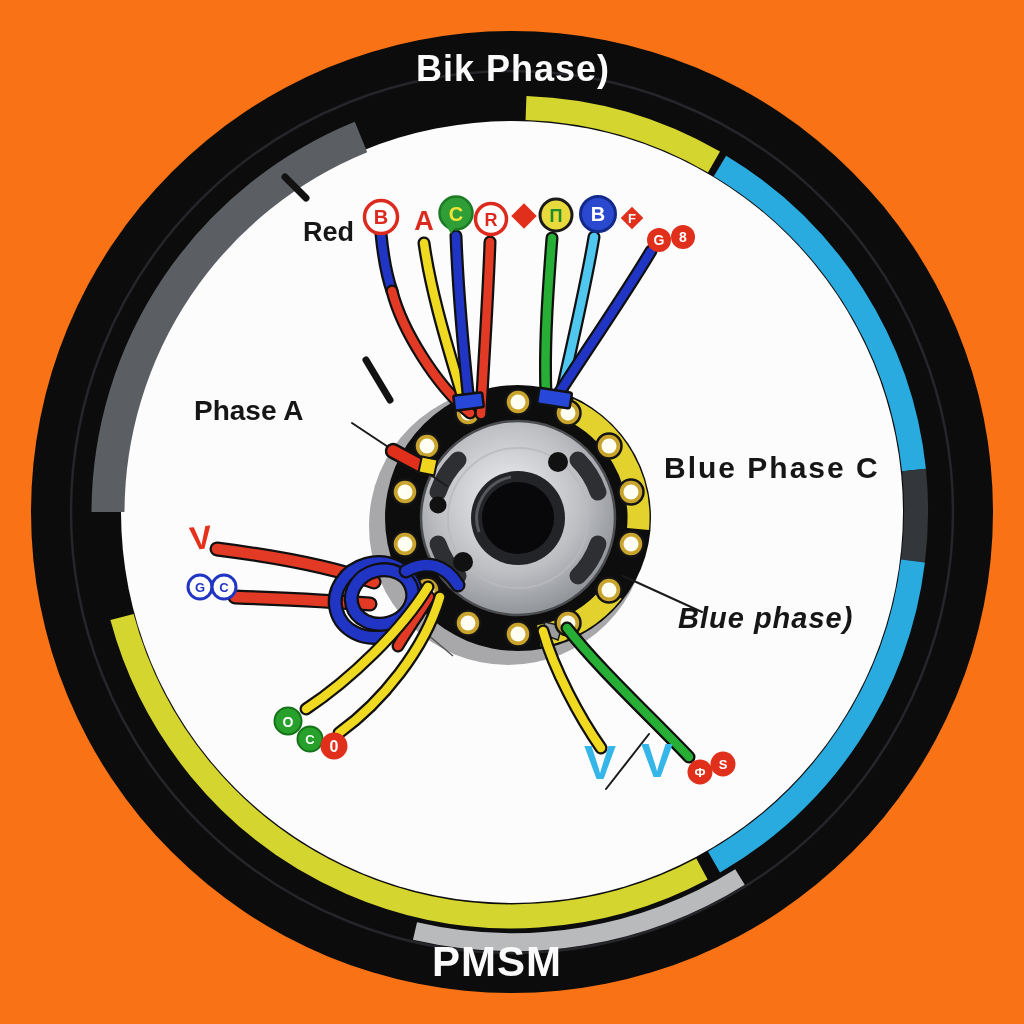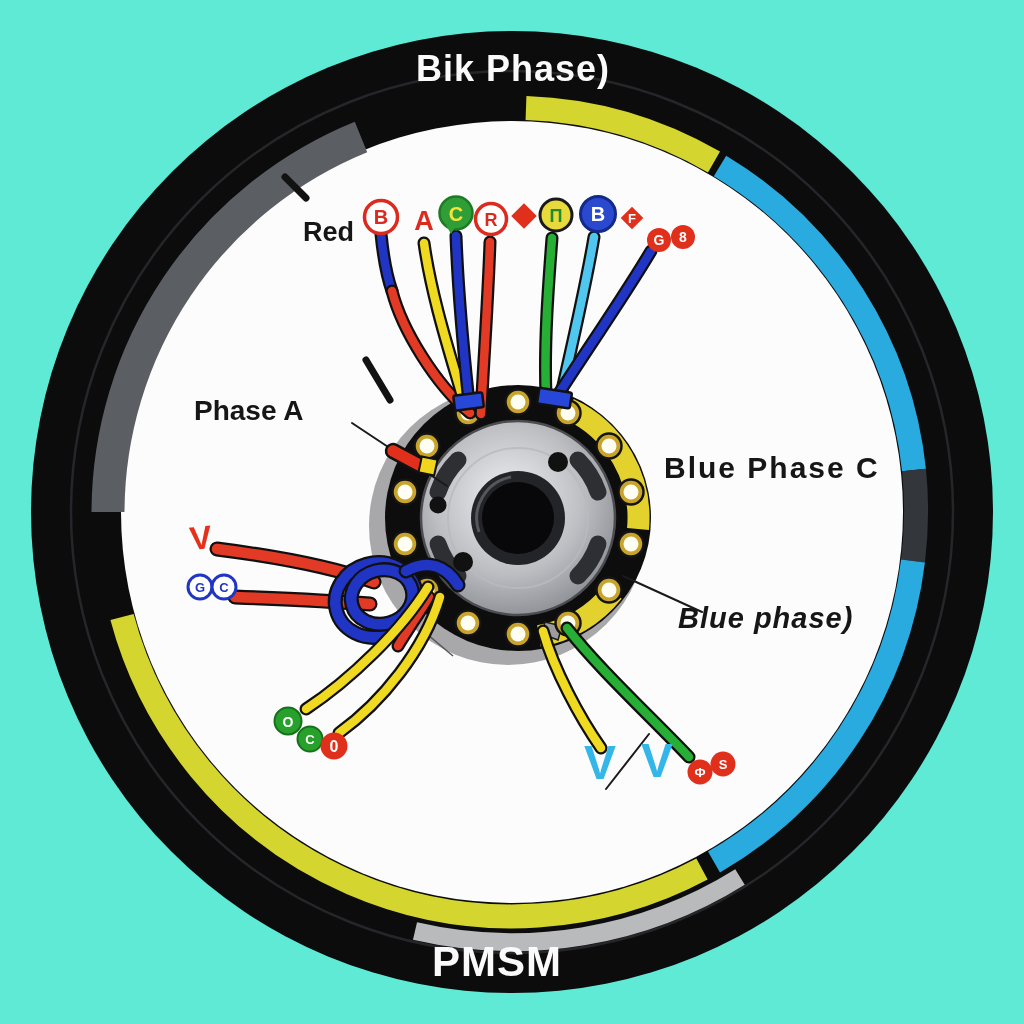--- a/index.html
+++ b/index.html
@@ -1,16 +1,16 @@
 <!DOCTYPE html>
 <html><head>
 <meta charset="utf-8">
 <style>
   html,body{margin:0;padding:0;background:#e9e9ec;}
-  .stage{position:relative;width:1024px;height:1024px;background:#5eead4;overflow:hidden;
+  .stage{position:relative;width:1024px;height:1024px;background:#f97316;overflow:hidden;
          font-family:"Liberation Sans",sans-serif;}
   svg{display:block}
   text{font-family:"Liberation Sans",sans-serif}
   .wo{fill:none;stroke:#101010;stroke-width:13;stroke-linecap:round}
   .wc{fill:none;stroke-width:8.5;stroke-linecap:round}
   .wo.thick{stroke-width:15}
   .wc.thick{stroke-width:10.5}
   .leader{stroke:#1a1a1a;stroke-width:2;fill:none;stroke-linecap:round}
   .band{fill:none}
   .lbl{fill:#161616;font-weight:600}

